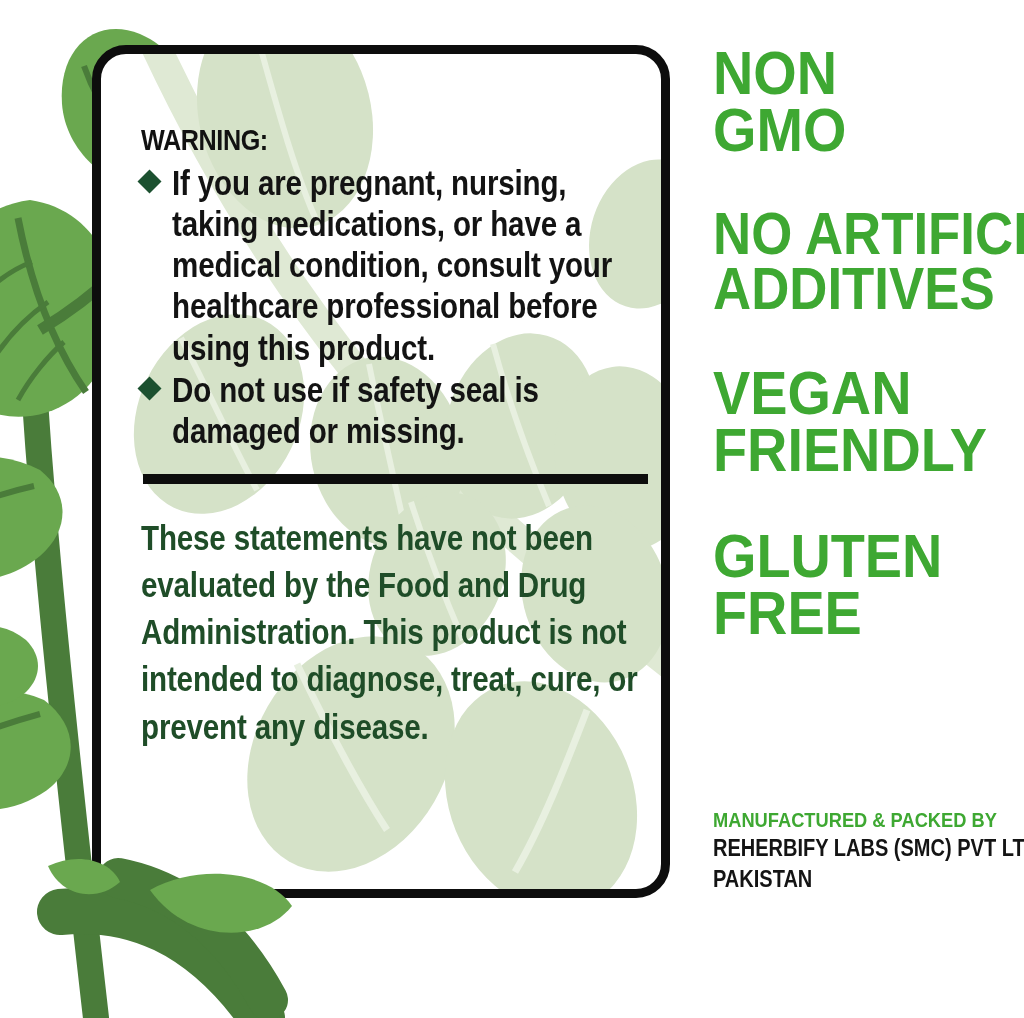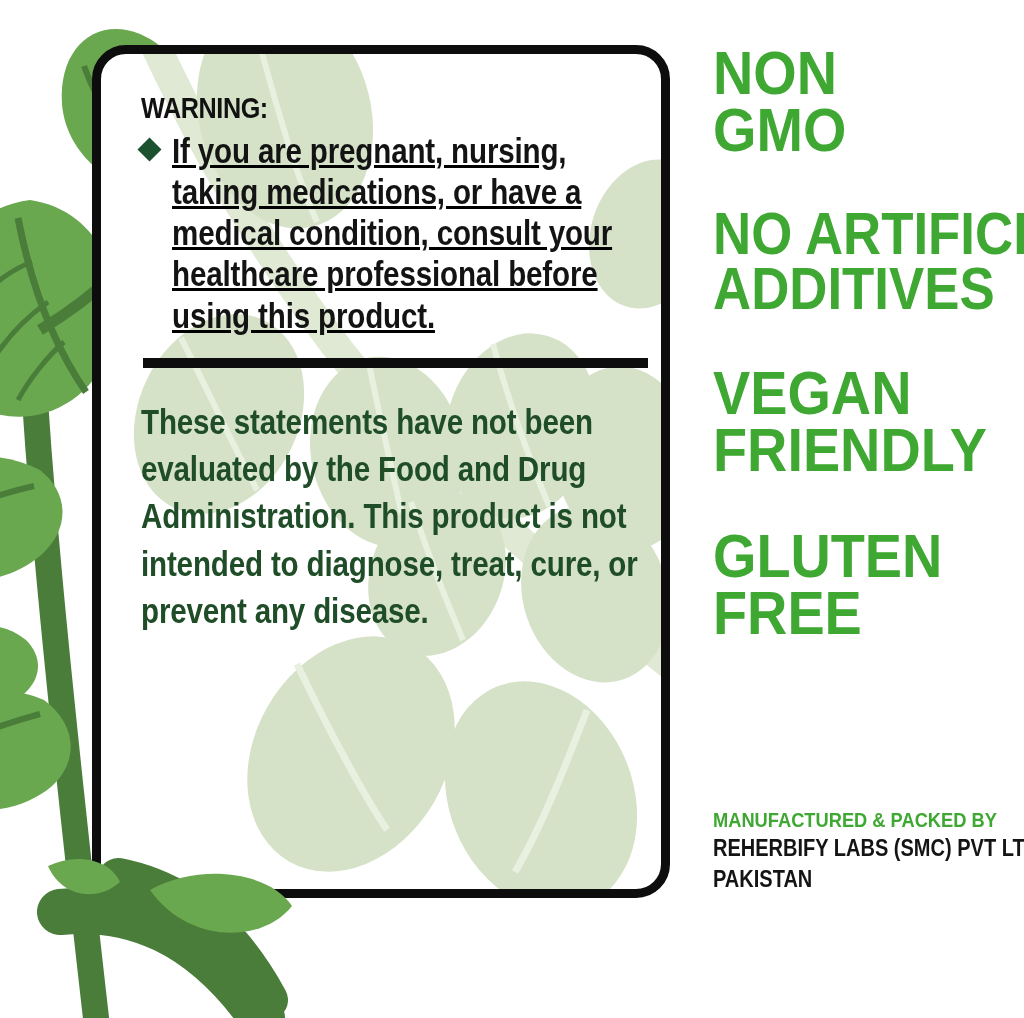--- a/index.html
+++ b/index.html
@@ -49,38 +49,38 @@
   .card-watermark {
     position: absolute;
     inset: 0;
     z-index: 0;
   }
 
   .card-content {
     position: relative;
     z-index: 2;
     padding: 38px 22px 0 40px;
+    margin-top: 32px;
   }
 
   .warning-title {
     font-family: "Liberation Sans Narrow", "Liberation Sans", sans-serif;
     font-weight: bold;
     font-size: 30px;
     letter-spacing: -0.5px;
     color: #111111;
     transform: scaleX(0.84);
     transform-origin: left center;
     line-height: 1.05;
     margin-bottom: 6px;
     white-space: nowrap;
   }
 
   ul.warning-list {
     list-style: none;
-    text-decoration: underline;
   }
 
   ul.warning-list li {
     position: relative;
     padding-left: 31px;
     margin-bottom: 1px;
   }
 
   .bullet-diamond {
     position: absolute;
@@ -254,20 +254,24 @@
 
     <div class="card-content">
 
       <div class="warning-title">WARNING:</div>
 
       <ul class="warning-list">
         <li>
           <span class="bullet-diamond"></span>
           <span class="warning-text">If you are pregnant, nursing, taking medications, or have a medical condition, consult your healthcare professional before using this product.</span>
         </li>
+        <li>
+          <span class="bullet-diamond"></span>
+          <span class="warning-text">Do not use if safety seal is damaged or missing.</span>
+        </li>
       </ul>
 
       <div class="divider"></div>
 
       <div class="disclaimer">These statements have not been evaluated by the Food and Drug Administration. This product is not intended to diagnose, treat, cure, or prevent any disease.</div>
 
     </div>
   </div>
 
   <svg class="plant-layer plant-front" viewBox="0 0 1024 1018" xmlns="http://www.w3.org/2000/svg">

